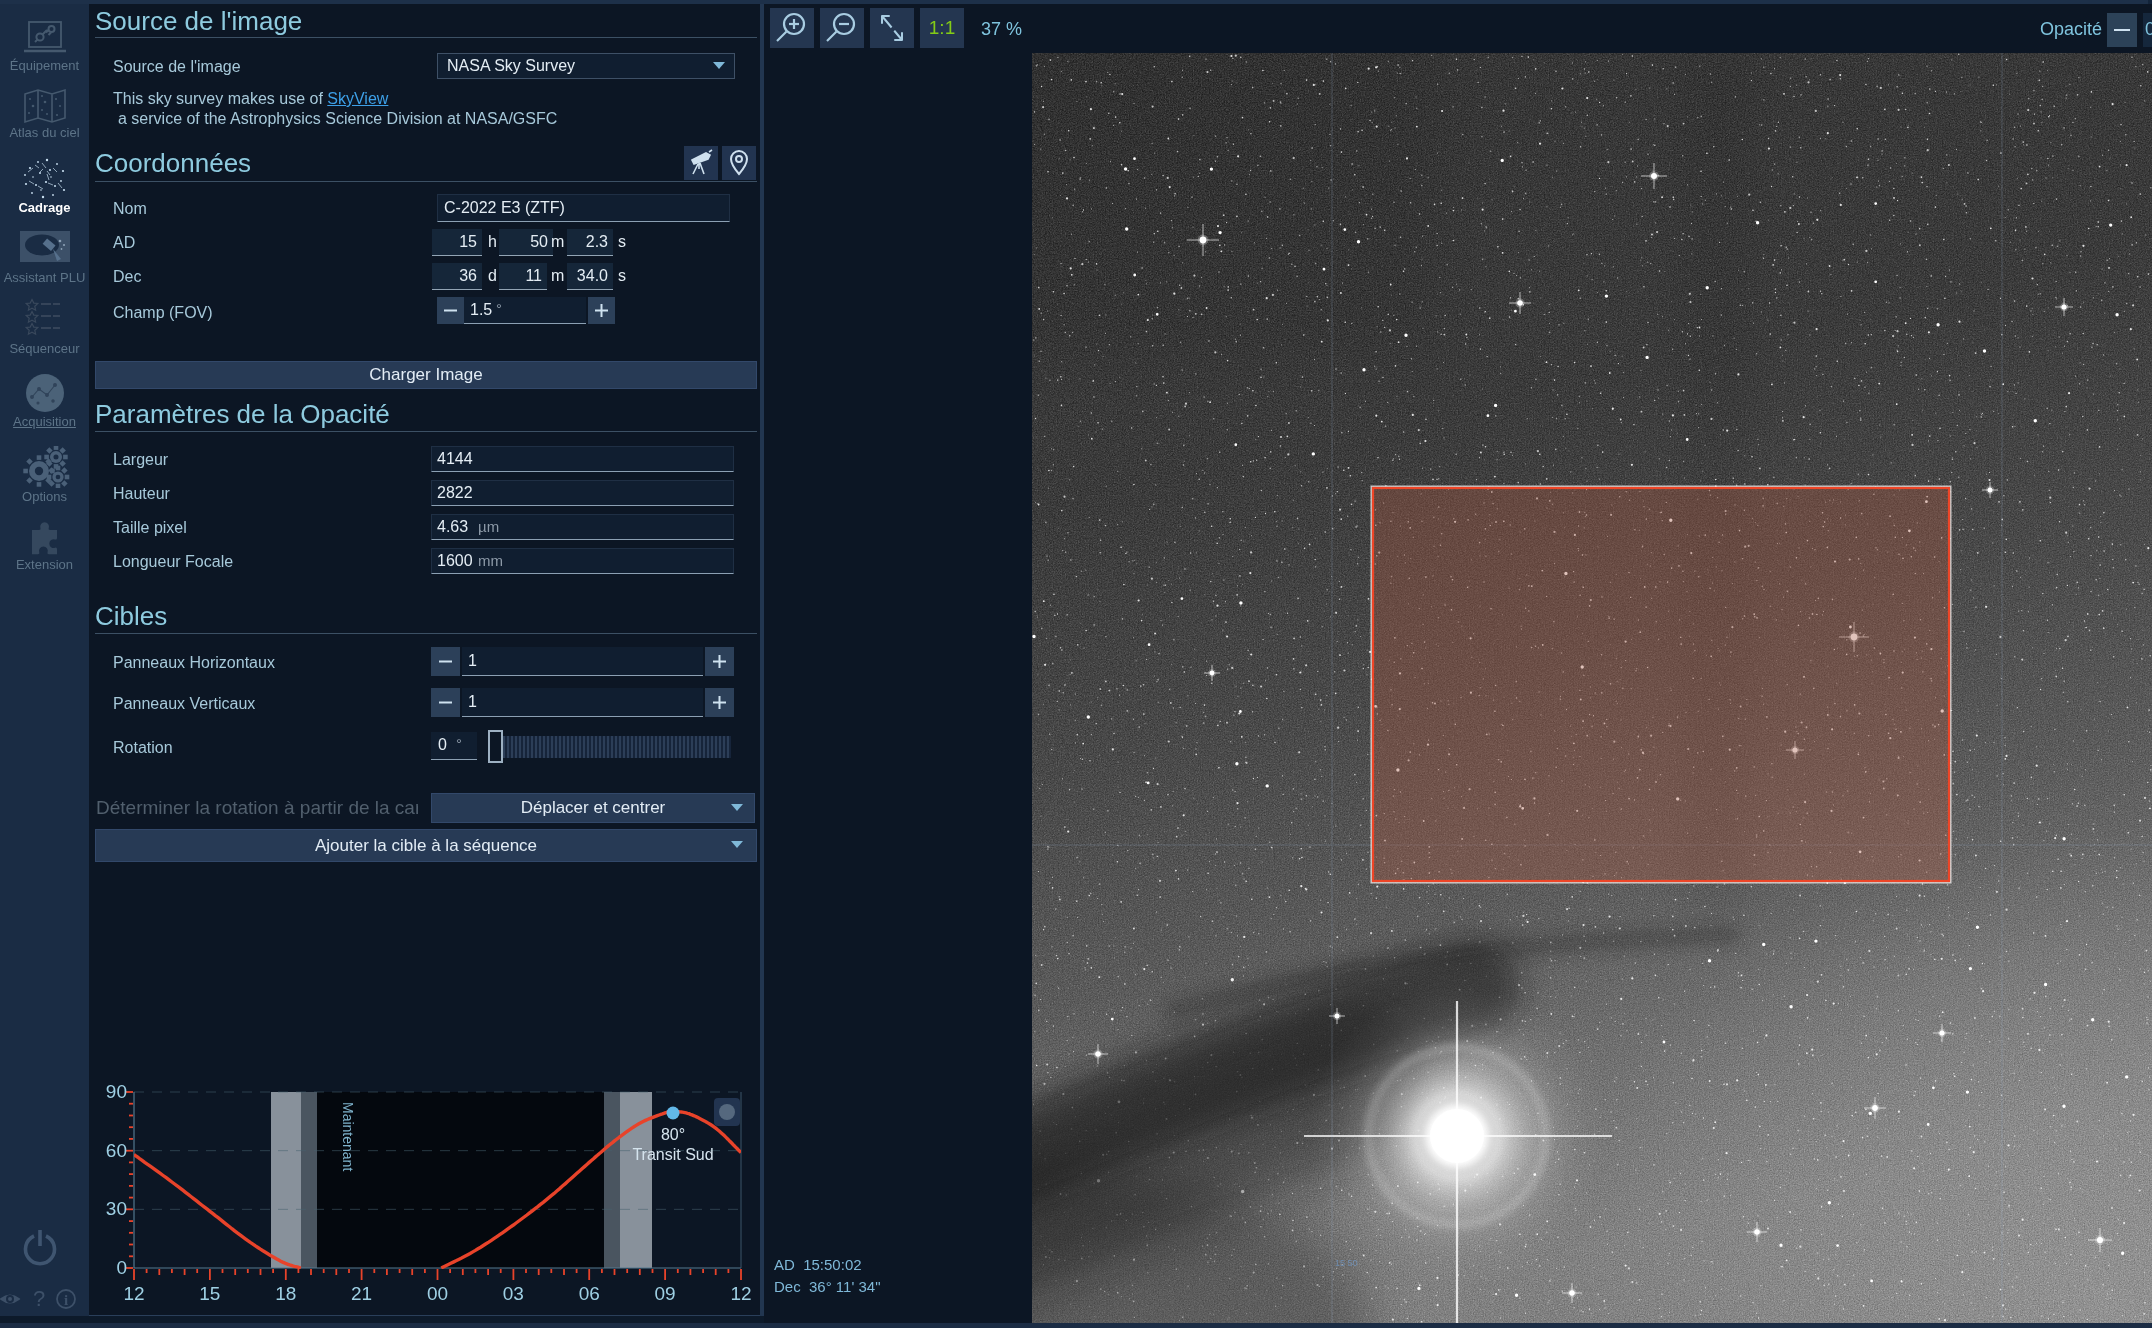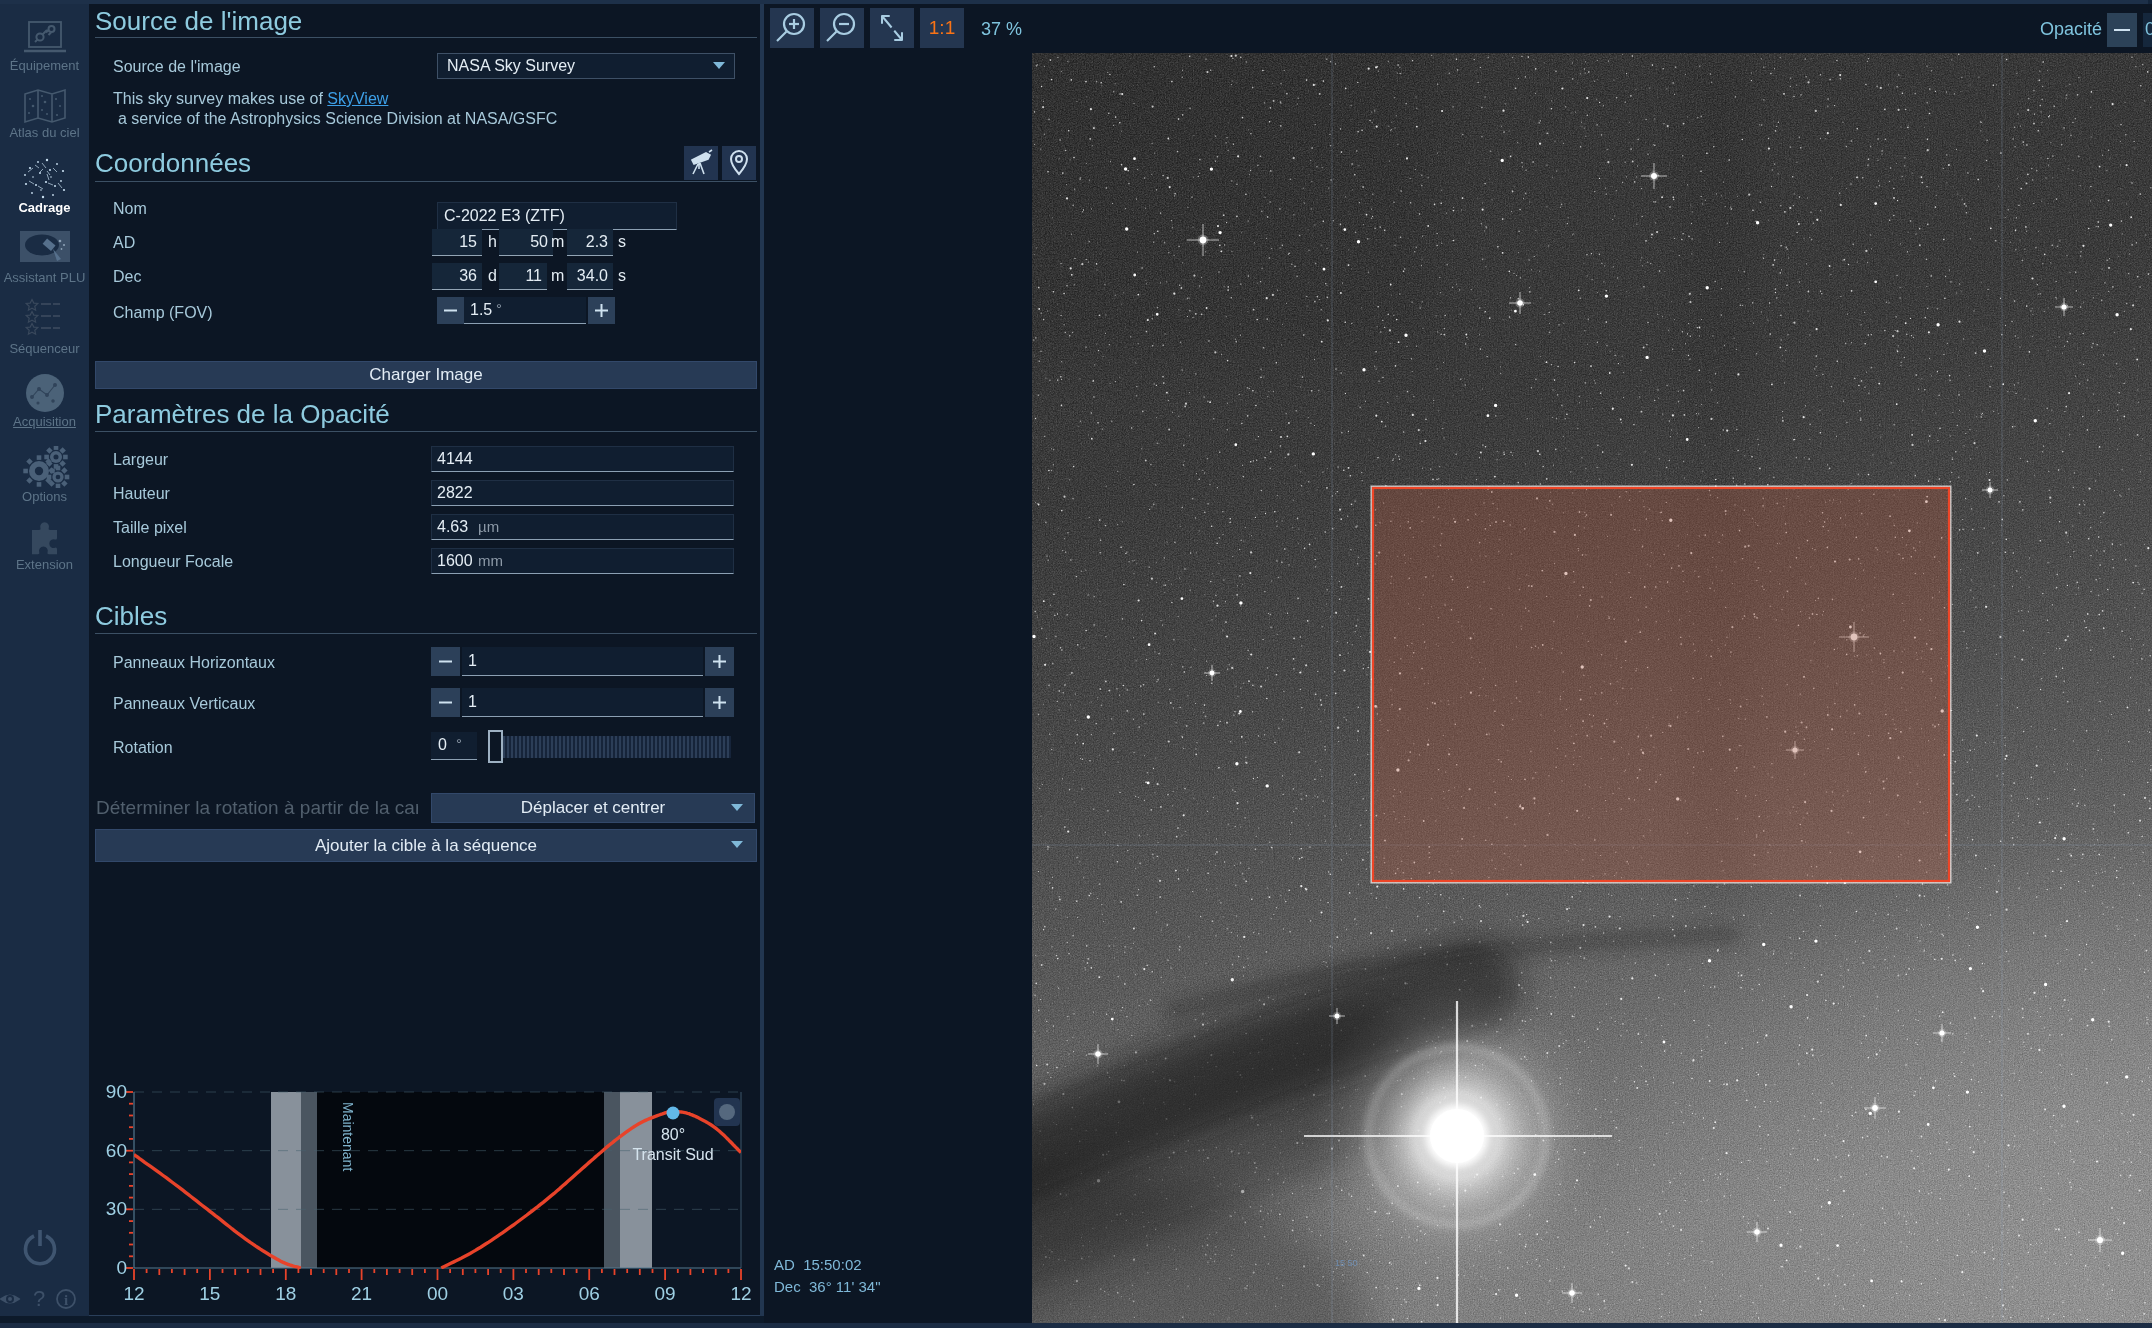--- a/index.html
+++ b/index.html
@@ -207,21 +207,21 @@
       </g>
     </svg></div>
 <div class="abs sqbtn" style="left:722px;top:146px;width:34px;height:34px;background:#223450;">
 <svg width="34" height="34" viewBox="0 0 34 34">
       <g stroke="#cfe0ee" stroke-width="2" fill="none">
 <path d="M17 28 C11 21 9 17 9 13 a8 8 0 1 1 16 0 c0 4 -2 8 -8 15 Z"></path>
 <circle cx="17" cy="13" r="3"></circle>
       </g>
     </svg></div>
 <div class="abs lbl" style="left:113px;top:200px;">Nom</div>
-<div class="abs inp" style="left:437px;top:202px;width:240px;height:28px;line-height:26px;">C-2022 E3 (ZTF)</div>
+<div class="abs inp" style="left:437px;top:194px;width:293px;height:28px;line-height:26px;">C-2022 E3 (ZTF)</div>
 <div class="abs lbl" style="left:113px;top:234px;">AD</div>
 <div class="abs numbox" style="left:432px;top:229px;width:50px;height:27px;">15</div>
 <div class="abs val" style="left:488px;top:233px;">h</div>
 <div class="abs numbox" style="left:499px;top:229px;width:54px;height:27px;">50</div>
 <div class="abs val" style="left:551px;top:233px;">m</div>
 <div class="abs numbox" style="left:567px;top:229px;width:46px;height:27px;">2.3</div>
 <div class="abs val" style="left:618px;top:233px;">s</div>
 <div class="abs lbl" style="left:113px;top:268px;">Dec</div>
 <div class="abs numbox" style="left:432px;top:263px;width:50px;height:27px;">36</div>
 <div class="abs val" style="left:488px;top:267px;">d</div>
@@ -417,21 +417,21 @@
 <line x1="19" y1="16" x2="29" y2="16"></line>
       </g>
     </svg></div>
 <div class="abs" style="left:870px;top:8px;width:44px;height:40px;background:#243650;"><svg width="44" height="40" viewBox="0 0 44 40">
       <g stroke="#a9cde2" stroke-width="2" fill="none">
 <path d="M12 8 L32 32 M12 8 l0 7 M12 8 l7 0 M32 32 l0 -7 M32 32 l-7 0" stroke-linecap="round"></path>
 <path d="M20 24 l4 -4" stroke="#243650" stroke-width="4"></path>
       </g>
     </svg></div>
 <div class="abs" style="left:920px;top:8px;width:44px;height:40px;background:#243650;">
-    <div style="font-size:19px;color:#f97316;line-height:40px;text-align:center;">1:1</div>
+    <div style="font-size:19px;color:#84cc16;line-height:40px;text-align:center;">1:1</div>
   </div>
 <div class="abs" style="left:981px;top:19px;font-size:18px;color:#7fc4de;">37 %</div>
 <div class="abs" style="left:2040px;top:19px;font-size:18px;color:#7fc4de;">Opacité</div>
 <div class="abs" style="left:2107px;top:13px;width:30px;height:34px;background:#2c4258;"><svg width="30" height="34">
       <line x1="7" y1="17" x2="23" y2="17" stroke="#cfe2f0" stroke-width="2"></line>
     </svg></div>
 <div class="abs" style="left:2143px;top:13px;width:9px;height:34px;background:#15273c;"></div>
 <div class="abs" style="left:2145px;top:19px;font-size:18px;color:#7fc4de;">0</div>
 <div class="abs" style="left:774px;top:1256px;font-size:15px;color:#7fb8d8;">AD&nbsp;&nbsp;15:50:02</div>
 <div class="abs" style="left:774px;top:1278px;font-size:15px;color:#7fb8d8;">Dec&nbsp;&nbsp;36° 11' 34"</div>

